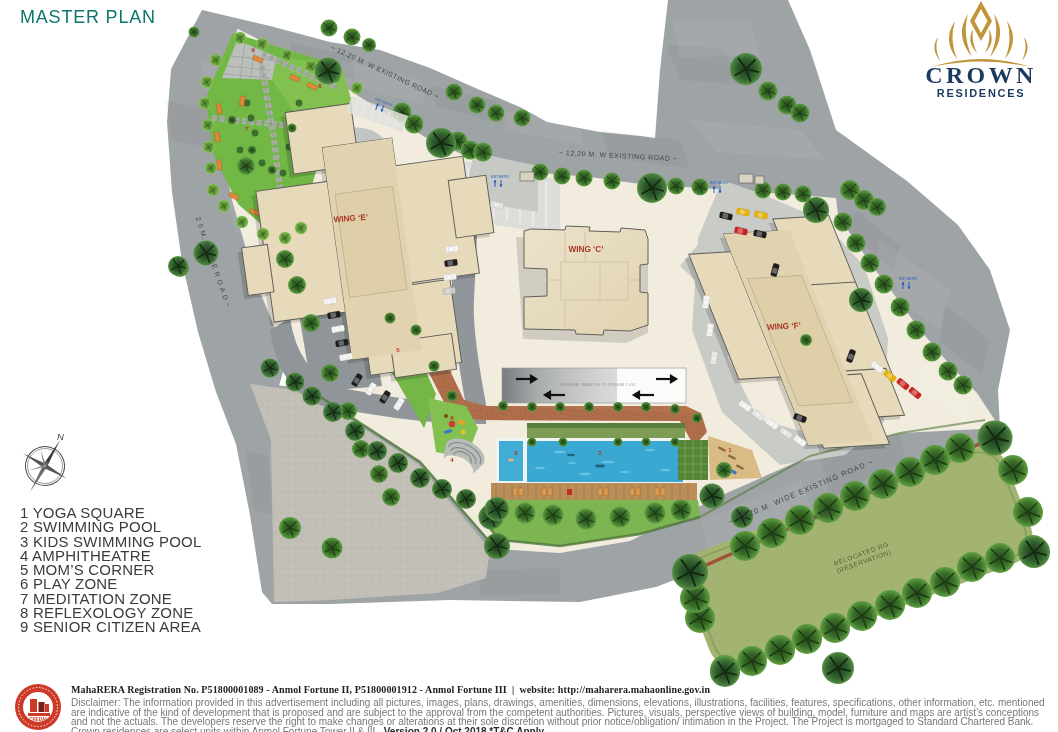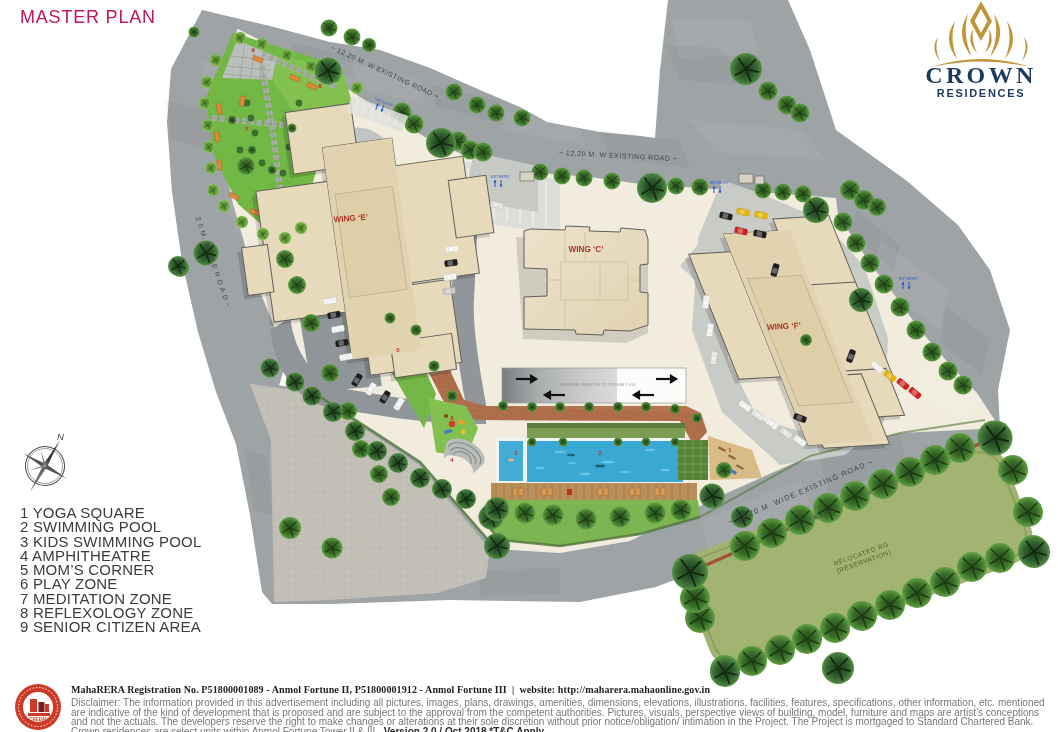--- a/index.html
+++ b/index.html
@@ -1,21 +1,21 @@
 <!DOCTYPE html>
 <html><head><meta charset="utf-8">
 <style>
 html,body{margin:0;padding:0;background:#fff;}
 body{width:1058px;height:732px;font-family:"Liberation Sans",sans-serif;overflow:hidden;}
 .abs{position:absolute;}
 #wrap{position:relative;width:1058px;height:732px;background:#fff;}
 </style></head><body>
 <div id="wrap">
 
-<div class="abs" style="left:20px;top:7px;font-size:18px;color:#be185d;letter-spacing:0.8px;font-weight:400">MASTER PLAN</div>
+<div class="abs" style="left:20px;top:7px;font-size:18px;color:#0f766e;letter-spacing:0.8px;font-weight:400">MASTER PLAN</div>
 
 <svg class="abs" style="left:0;top:0" width="1058" height="732" viewBox="0 0 1058 732">
 <defs>
 <radialGradient id="tg1" cx="0.5" cy="0.5" r="0.5">
  <stop offset="0" stop-color="#1c3a1c"></stop>
           <stop offset="0.55" stop-color="#2e5c2d"></stop>
           <stop offset="0.85" stop-color="#447a3a"></stop>
           <stop offset="1" stop-color="#5b9447"></stop>
 </radialGradient>
 <radialGradient id="tg2" cx="0.5" cy="0.5" r="0.5">

